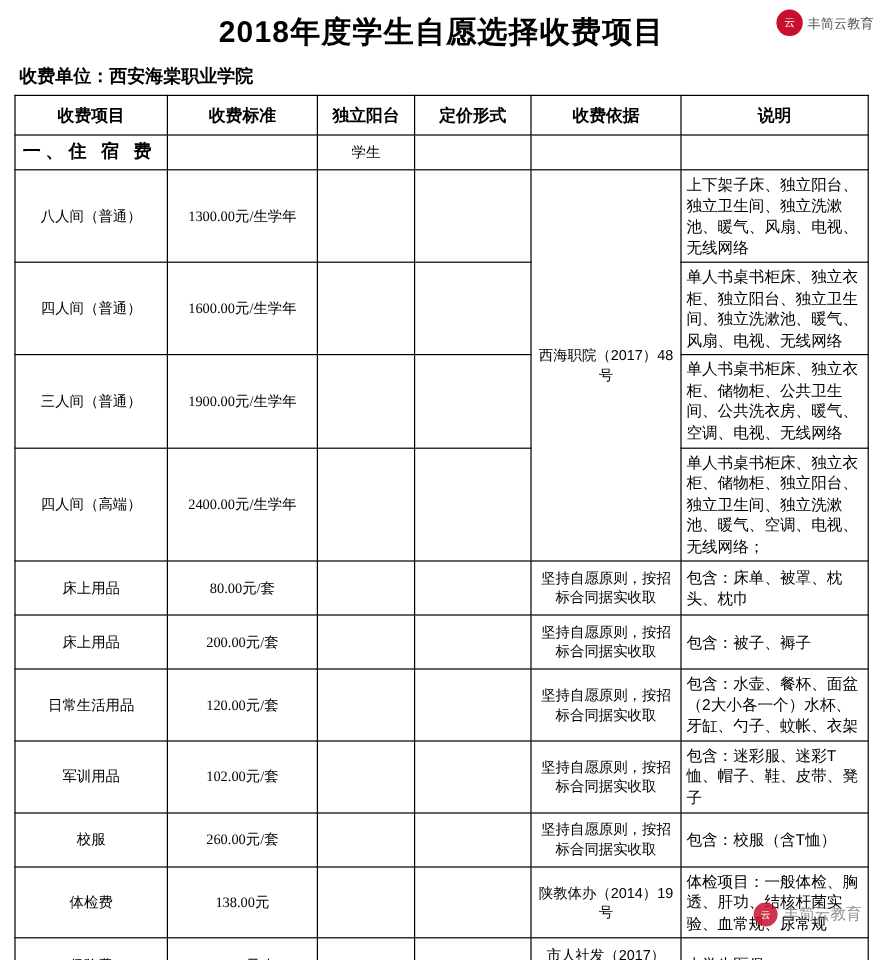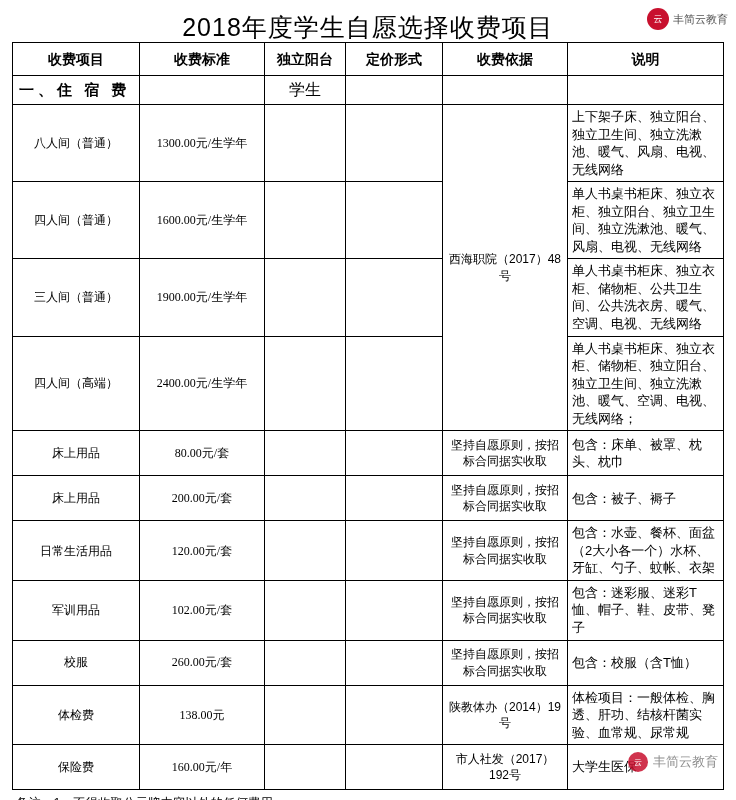--- a/index.html
+++ b/index.html
@@ -18,21 +18,21 @@
   .page {
     width: 736px;
     height: 800px;
     position: relative;
     box-sizing: border-box;
     padding: 6px 12px 0 12px;
   }
   .title {
     text-align: center;
     font-size: 25px;
-    font-weight: normal;
+    font-weight: bold;
     letter-spacing: 1px;
     margin-top: 6px;
     line-height: 1.2;
   }
   .subtitle {
     text-align: center;
     font-size: 17px;
     font-weight: bold;
     margin-top: 6px;
     line-height: 1.2;
@@ -70,21 +70,21 @@
   .c-desc   { text-align: left; }
 
   .row-section td.sec {
     font-size: 15px;
     font-weight: bold;
     letter-spacing: 4px;
     text-align: left;
     padding-left: 6px;
     height: 22px;
   }
-  .scope-cell { text-align: center; font-size: 16px; }
+  .scope-cell { text-align: center; font-size: 12px; }
   .basis-cell { text-align: center; font-size: 12px; }
   .desc-cell  { text-align: left; font-size: 13px; }
   .item-cell  { text-align: center; font-size: 12px; }
   .std-cell   { text-align: center; font-size: 12px; font-family: Liberation Serif, serif; }
 
   .h-room td { height: 44px; }
   .h-goods td { height: 38px; }
 
   .notes {
     margin-top: 4px;
@@ -144,20 +144,21 @@
 <body>
 
 <div class="page">
 
   <div class="badge">
     <span class="circle">云</span>
     <span>丰简云教育</span>
   </div>
 
   <div class="title">2018年度学生自愿选择收费项目</div>
+  <div class="unit-line">收费单位：西安海棠职业学院</div>
 
   <table class="fee">
     <thead>
       <tr>
         <th class="c-item">收费项目</th>
         <th class="c-std">收费标准</th>
         <th class="c-scope">独立阳台</th>
         <th class="c-price">定价形式</th>
         <th class="c-basis">收费依据</th>
         <th class="c-desc">说明</th>

